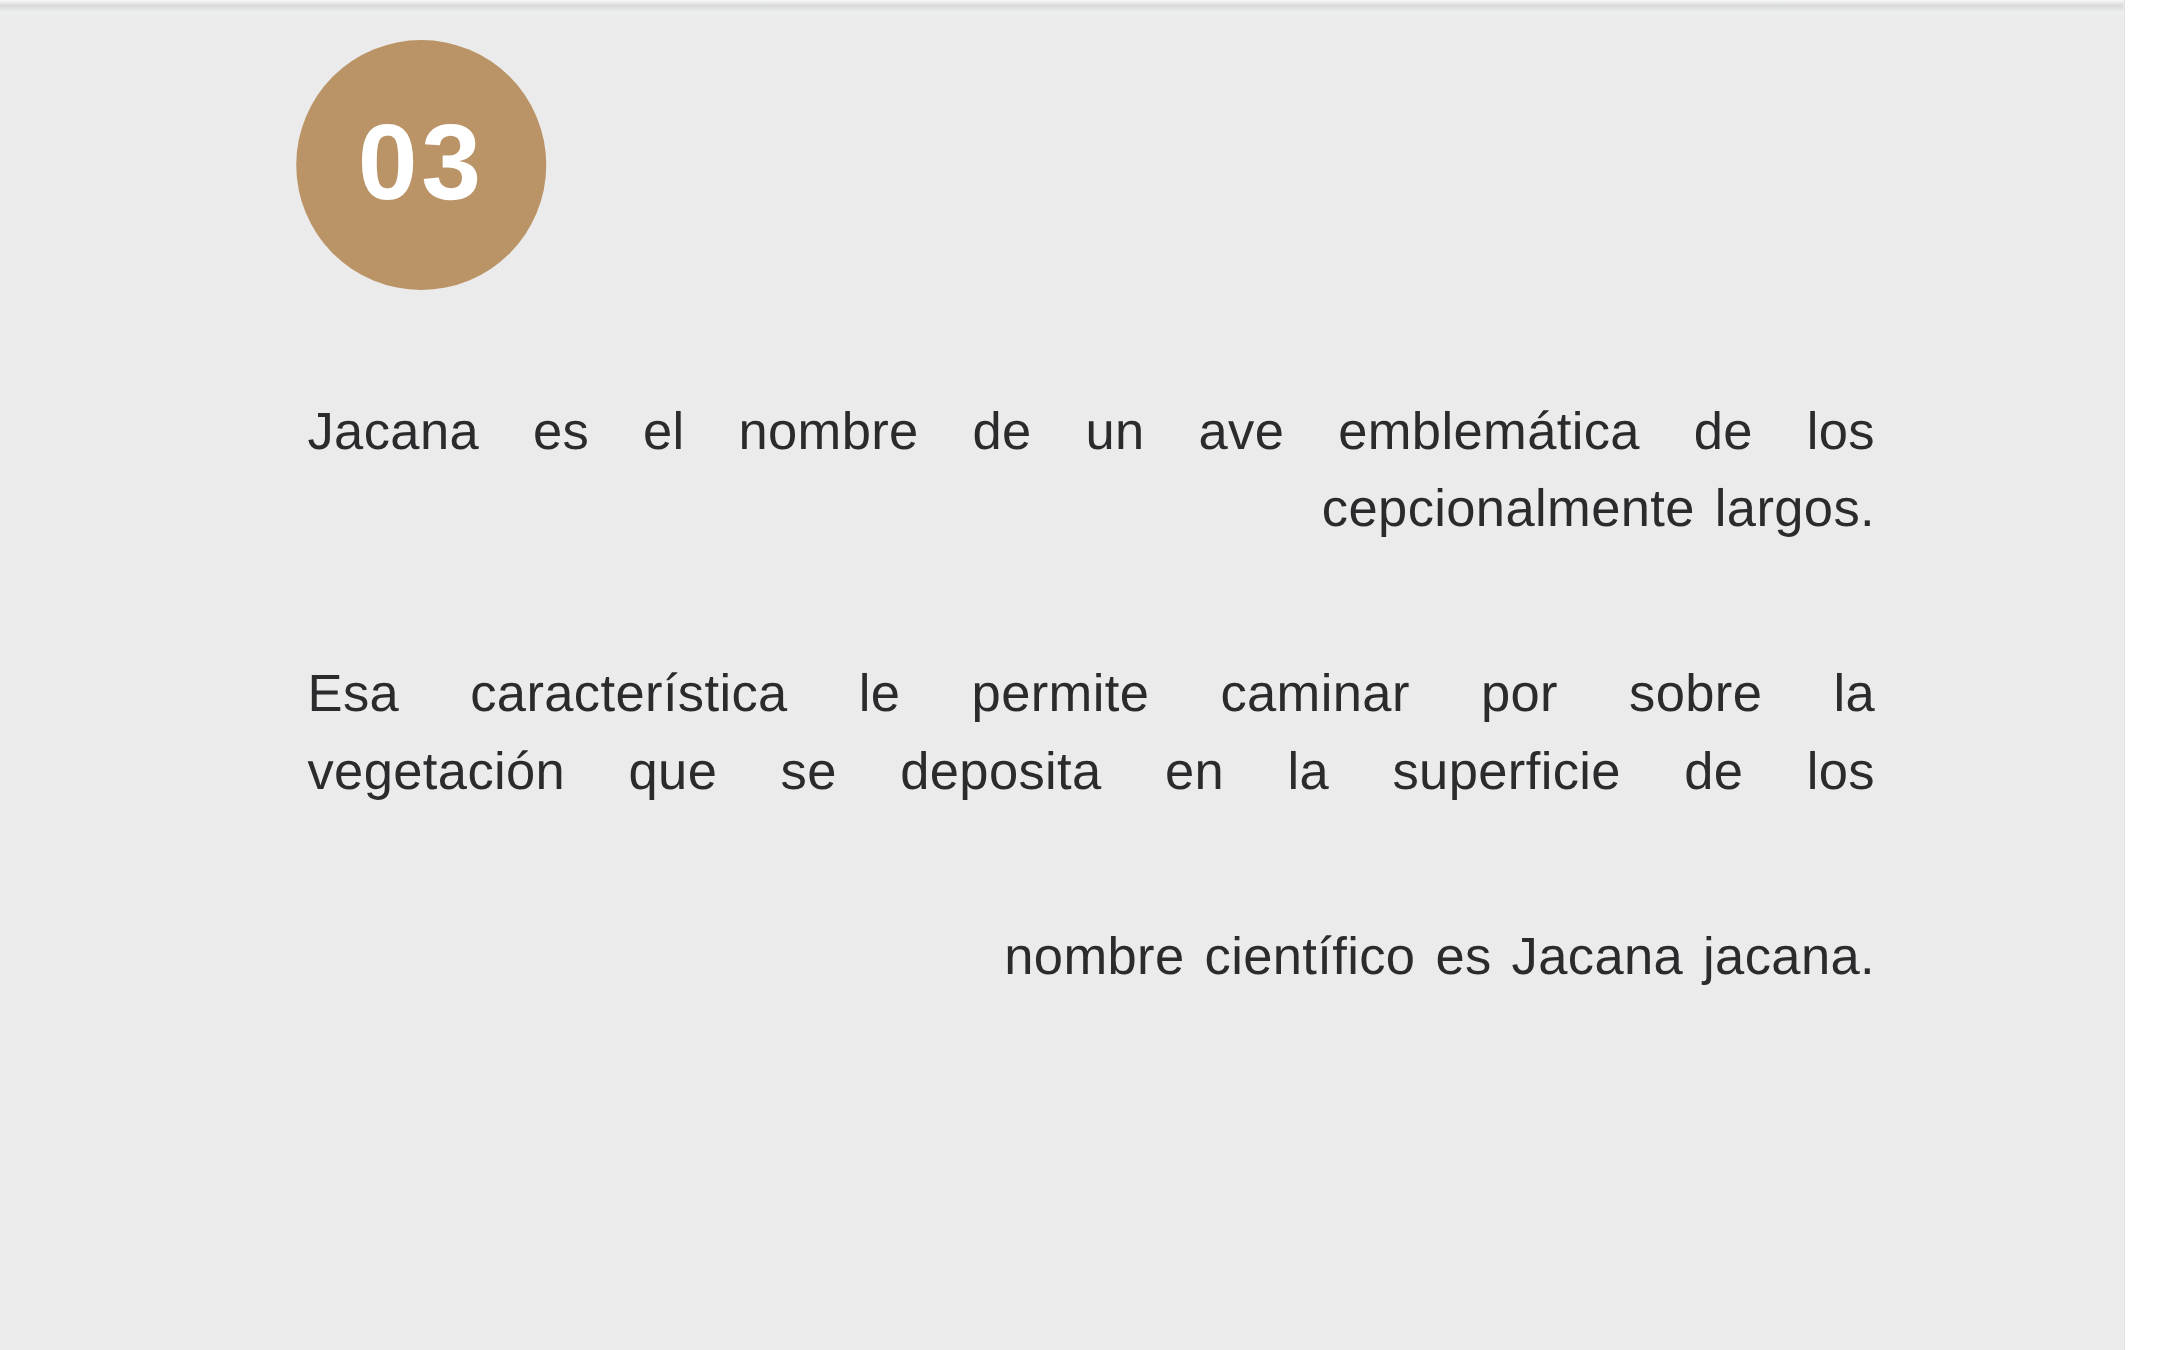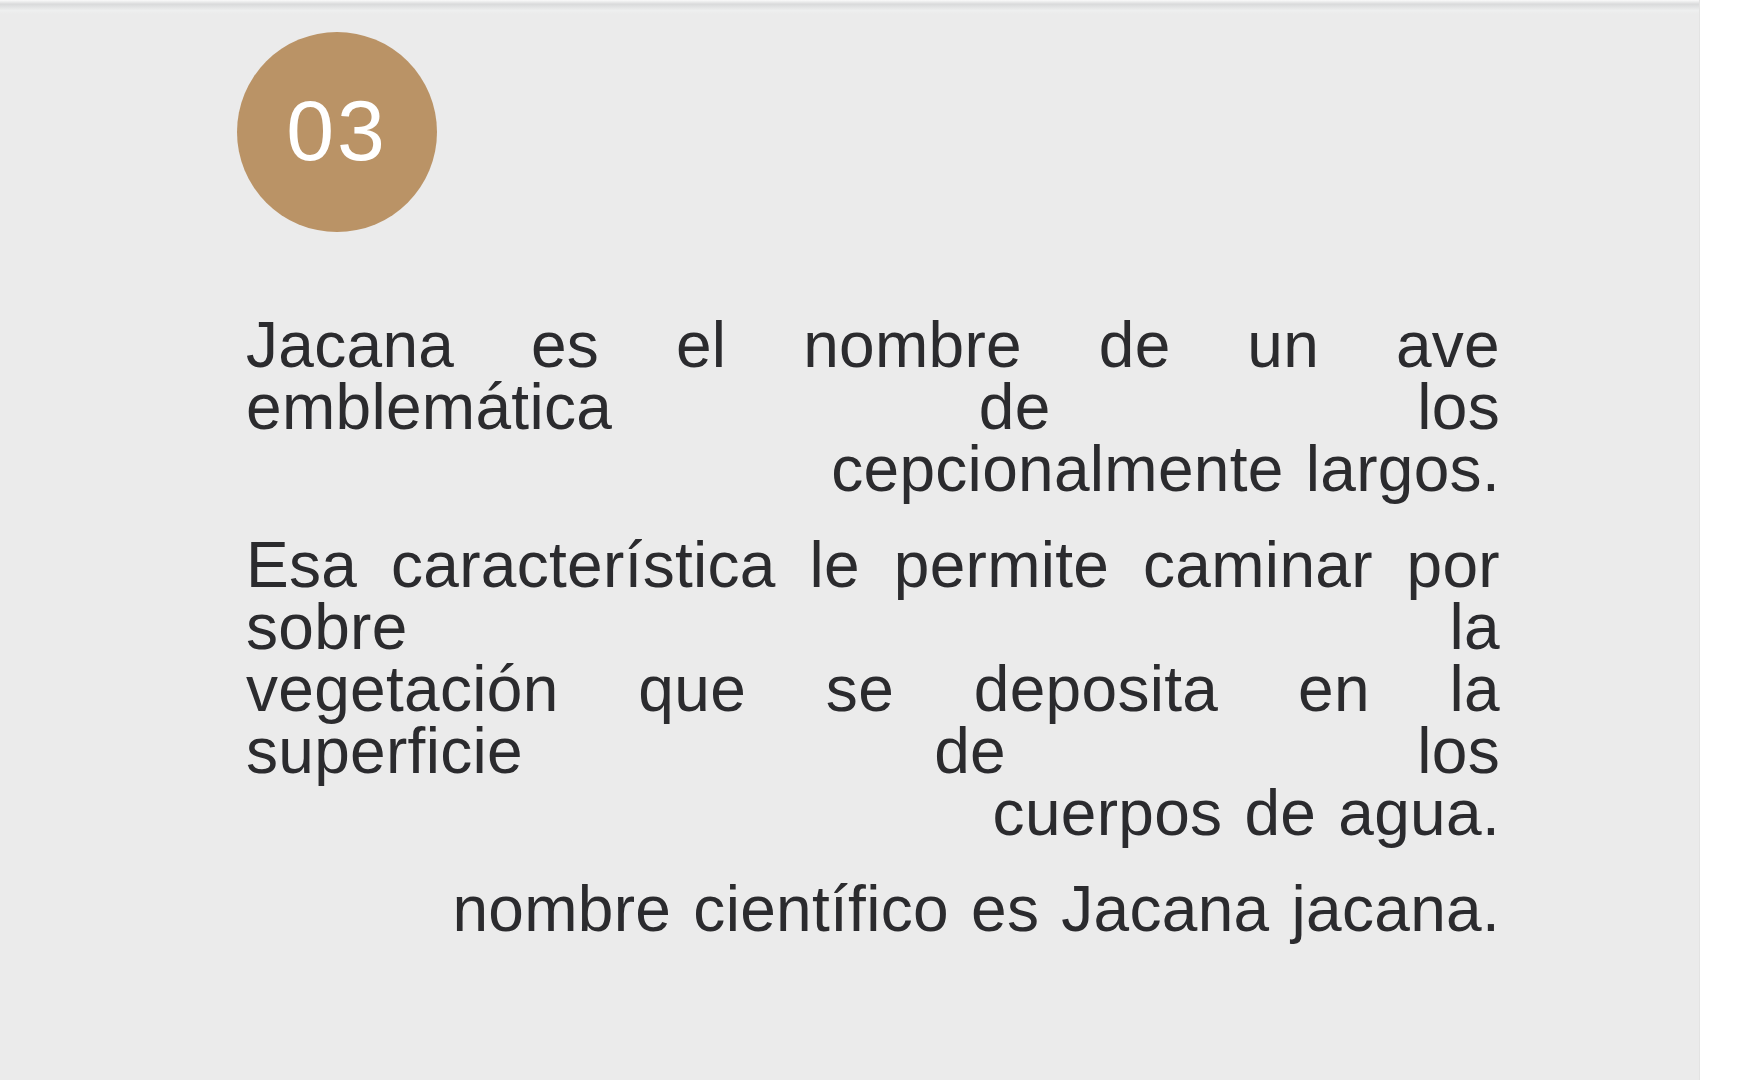--- a/index.html
+++ b/index.html
@@ -56,38 +56,38 @@
     height: 200px;
     border-radius: 50%;
     background: var(--badge-bg, #ba9366);
     display: flex;
     align-items: center;
     justify-content: center;
   }
   .number-badge span {
     color: var(--badge-fg, #ffffff);
     font-size: 86px;
-    font-weight: normal;
+    font-weight: bold;
     letter-spacing: 3px;
     line-height: 1;
     transform: translateY(-2px);
   }
   .text-column {
     position: absolute;
     left: 246px;
     top: 314px;
     width: 1254px;
     color: var(--fg, #2b2b2e);
-    font-size: 64px;
+    font-size: 42px;
     line-height: 62px;
     letter-spacing: 0.3px;
     word-spacing: 4px;
   }
   .paragraph + .paragraph {
-    margin-top: 34px;
+    margin-top: 86px;
   }
   .line {
     text-align: right;
     white-space: normal;
   }
   .line.just {
     text-align: justify;
     text-align-last: justify;
   }
 </style>
@@ -103,21 +103,20 @@
     </div>
 
     <div class="text-column">
       <div class="paragraph">
         <div class="line just">Jacana es el nombre de un ave emblemática de los</div>
         <div class="line">cepcionalmente largos.</div>
       </div>
       <div class="paragraph">
         <div class="line just">Esa característica le permite caminar por sobre la</div>
         <div class="line just">vegetación que se deposita en la superficie de los</div>
-        <div class="line">cuerpos de agua.</div>
       </div>
       <div class="paragraph">
         <div class="line">nombre científico es Jacana jacana.</div>
       </div>
     </div>
   </div>
 
   <div class="right-margin-strip"></div>
 </div>
 

